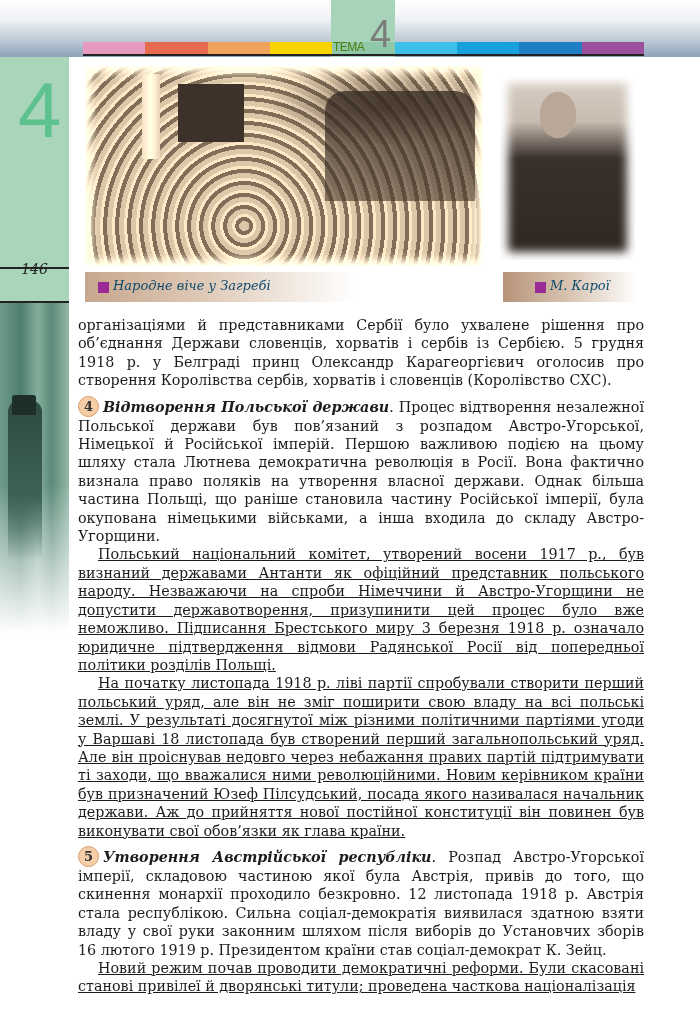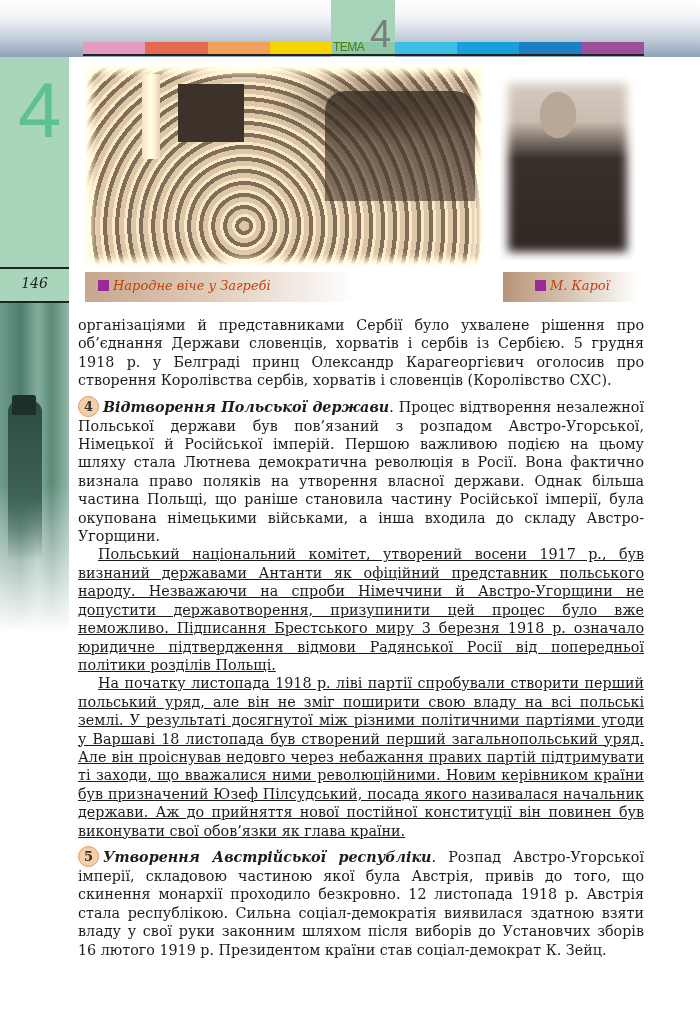--- a/index.html
+++ b/index.html
@@ -17,21 +17,21 @@
     font-size:12px; letter-spacing:-0.5px; color:#4d7c0f; }
   .tema-num { position:absolute; left:370px; top:14px; font-family:"Liberation Sans", sans-serif;
     font-size:38px; line-height:40px; color:#7c7c7c; font-weight:300; }
 
   
   .side-green { position:absolute; left:0; top:57px; width:69px; height:210px; background:#a9d5bb; }
   .side-num { position:absolute; left:18px; top:70px; font-family:"Liberation Sans", sans-serif;
     font-size:78px; line-height:80px; color:#5ec28f; font-weight:300; }
   .side-line-top { position:absolute; left:0; top:267px; width:69px; height:2px; background:#222; }
   .page-num-box { position:absolute; left:0; top:269px; width:69px; height:32px; background:#a9d5bb; }
-  .page-num { position:absolute; left:0; top:275px; width:69px; text-align:center;
+  .page-num { position:absolute; left:0; top:261px; width:69px; text-align:center;
     font-family:"DejaVu Serif", serif; font-style:italic; font-size:14px; color:#222; }
   .side-line-bot { position:absolute; left:0; top:301px; width:69px; height:2px; background:#222; }
   .side-photo { position:absolute; left:0; top:303px; width:69px; height:330px;
     background:
       radial-gradient(ellipse 14px 10px at 22px 110px, #1f3a32 60%, transparent 62%),
       linear-gradient(180deg, rgba(255,255,255,0) 0%, rgba(255,255,255,0) 55%, rgba(255,255,255,1) 100%),
       linear-gradient(90deg, #6f9b8a 0%, #4d7e6d 30%, #84ad9c 55%, #5b8a78 75%, #94b8a8 100%); }
   .side-figure { position:absolute; left:8px; top:400px; width:34px; height:160px;
     background:linear-gradient(180deg, #2d4a41 0%, #3e6256 60%, rgba(255,255,255,0) 100%);
     border-radius:12px 12px 0 0; }
@@ -45,21 +45,21 @@
       linear-gradient(180deg, #6e5748 0%, #8d7766 40%, #b8a493 100%);
     filter:sepia(0.4); box-shadow:0 0 10px 6px #fff inset; }
   .photo-main .pillar { position:absolute; left:57px; top:8px; width:18px; height:85px;
     background:linear-gradient(90deg,#d9cfc5,#f4eee8,#cfc3b6); }
   .photo-main .window { position:absolute; left:93px; top:18px; width:66px; height:58px; background:#3b2d26; }
   .photo-main .speakers { position:absolute; left:240px; top:25px; width:150px; height:110px;
     background:linear-gradient(180deg, rgba(50,35,28,0.75), rgba(70,50,40,0.6)); border-radius:20px 20px 0 0; }
   .caption-main { position:absolute; left:85px; top:272px; width:270px; height:30px;
     background:linear-gradient(90deg, #c7a78d 0%, #dfcab8 45%, #ffffff 100%); }
   .caption-text { position:absolute; top:278px; font-family:"DejaVu Serif", serif; font-style:italic;
-    font-size:13px; color:#c2410c; display:flex; align-items:center; gap:4px; }
+    font-size:13px; color:#0c4a6e; display:flex; align-items:flex-end; gap:4px; }
   .caption-bullet { width:11px; height:11px; background:#9a2a96; display:inline-block; }
 
   .photo-side { position:absolute; left:500px; top:75px; width:135px; height:185px;
     background:
       radial-gradient(ellipse 30px 38px at 58px 40px, #b9a898 60%, transparent 62%),
       linear-gradient(180deg, #d8cec5 0%, #c9bdb1 25%, #3a302b 45%, #2f2622 100%);
     box-shadow:0 0 10px 8px #fff inset; }
   .caption-side { position:absolute; left:503px; top:272px; width:135px; height:30px;
     background:linear-gradient(90deg, #b79479 0%, #d9c5b3 50%, #ffffff 100%); }
 
@@ -122,13 +122,14 @@
 </div>
 
 <div class="text-block" style="top:316px;">
   <p>організаціями й представниками Сербії було ухвалене рішення про об’єднання Держави словенців, хорватів і сербів із Сербією. 5 грудня 1918 р. у Белграді принц Олександр Карагеоргієвич оголосив про створення Королівства сербів, хорватів і словенців (Королівство СХС).</p>
 
   <p style="margin-top:6px;"><span class="sec-num">4</span><span class="heading-it">Відтворення Польської держави</span><span>. Процес відтворення незалежної Польської держави був пов’язаний з розпадом Австро-Угорської, Німецької й Російської імперій. Першою важливою подією на цьому шляху стала Лютнева демократична революція в Росії. Вона фактично визнала право поляків на утворення власної держави. Однак більша частина Польщі, що раніше становила частину Російської імперії, була окупована німецькими військами, а інша входила до складу Австро-Угорщини.</span></p>
   <p class="indent">Польський національний комітет, утворений восени 1917 р., був визнаний державами Антанти як офіційний представник польського народу. Незважаючи на спроби Німеччини й Австро-Угорщини не допустити державотворення, призупинити цей процес було вже неможливо. Підписання Брестського миру 3 березня 1918 р. означало юридичне підтвердження відмови Радянської Росії від попередньої політики розділів Польщі.</p>
   <p class="indent">На початку листопада 1918 р. ліві партії спробували створити перший польський уряд, але він не зміг поширити свою владу на всі польські землі. У результаті досягнутої між різними політичними партіями угоди у Варшаві 18 листопада був створений перший загальнопольський уряд. Але він проіснував недовго через небажання правих партій підтримувати ті заходи, що вважалися ними революційними. Новим керівником країни був призначений Юзеф Пілсудський, посада якого називалася начальник держави. Аж до прийняття нової постійної конституції він повинен був виконувати свої обов’язки як глава країни.</p>
 
   <p style="margin-top:6px;"><span class="sec-num">5</span><span class="heading-it">Утворення Австрійської республіки</span><span>. Розпад Австро-Угорської імперії, складовою частиною якої була Австрія, привів до того, що скинення монархії проходило безкровно. 12 листопада 1918 р. Австрія стала республікою. Сильна соціал-демократія виявилася здатною взяти владу у свої руки законним шляхом після виборів до Установчих зборів 16 лютого 1919 р. Президентом країни став соціал-демократ К. Зейц.</span></p>
+  <p class="indent">Новий режим почав проводити демократичні реформи. Були скасовані станові привілеї й дворянські титули; проведена часткова націоналізація</p>
 </div>
 
 </body></html>

